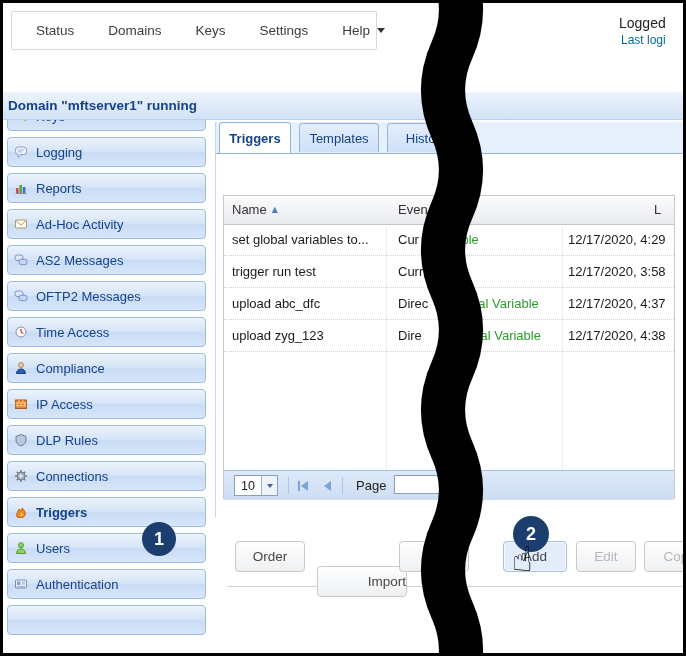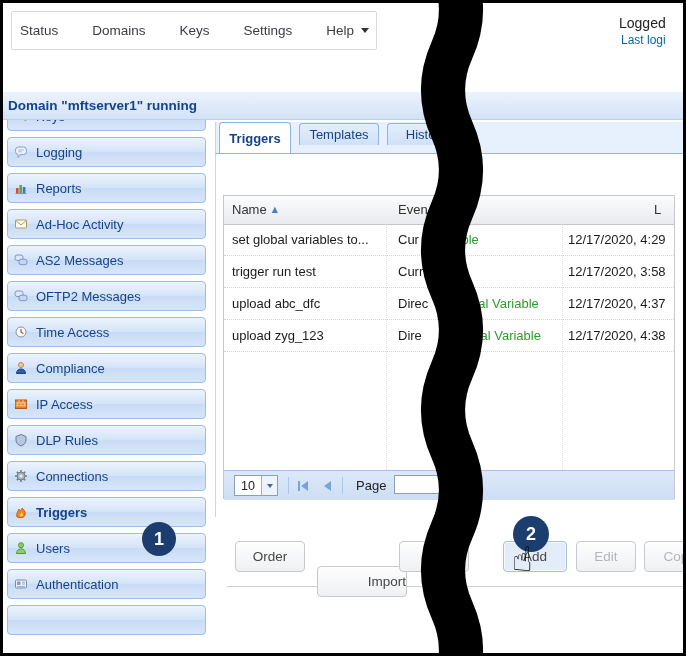--- a/index.html
+++ b/index.html
@@ -2,21 +2,21 @@
 <html><head>
 <meta charset="utf-8">
 <style>
   html,body{margin:0;padding:0;background:#888;}
   .frame{position:relative;width:686px;height:656px;background:#fff;overflow:hidden;
          font-family:"Liberation Sans",sans-serif;color:#222;}
   .frame-border{position:absolute;inset:0;border:3px solid #000;pointer-events:none;z-index:50;}
 
   
   .topnav{position:absolute;left:11px;top:11px;width:366px;height:39px;border:1px solid #d9d9d9;
-          border-radius:2px;background:#fff;display:flex;align-items:center;padding:0 8px;
+          border-radius:2px;background:#fff;display:flex;align-items:center;padding:0 24px;
           box-sizing:border-box;gap:34px;z-index:2;}
   .topnav .nav-item{font-size:13.5px;color:#3c3c44;cursor:pointer;white-space:nowrap;display:flex;align-items:center;gap:7px;}
   .caret-down{width:0;height:0;border-left:4px solid transparent;border-right:4px solid transparent;
               border-top:5px solid #333;display:inline-block;}
   .account{position:absolute;left:619px;top:15px;z-index:2;white-space:nowrap;text-align:right;}
   .account .logged{font-size:14px;color:#222;}
   .account .lastlogin{font-size:12px;color:#0369a1;margin-top:2px;}
 
   
   .domainbar{position:absolute;left:0;top:92px;right:0;height:27px;
@@ -31,21 +31,21 @@
              display:flex;align-items:center;padding-left:6px;cursor:pointer;}
   .side-item .icon{width:16px;height:14px;margin-right:6px;flex:0 0 auto;display:inline-block;}
   .side-label{font-size:13px;color:#15428b;white-space:nowrap;}
   .side-item.active .side-label{font-weight:bold;}
 
   
   .panel-body{position:absolute;left:215px;top:152px;right:0;height:365px;background:#fff;
               border-left:1px solid #c3d6f0;z-index:1;}
   .tabstrip{position:absolute;left:215px;top:122px;right:0;height:31px;background:#e7f1fd;
             border-left:1px solid #c3d6f0;border-bottom:1px solid #8fb4e4;z-index:2;}
-  .tab{position:absolute;top:1px;height:22px;border:1px solid #8fb4e4;border-bottom:none;
+  .tab{position:absolute;top:1px;height:29px;border:1px solid #8fb4e4;border-bottom:none;
        border-radius:4px 4px 0 0;background:linear-gradient(#e4eefc,#cfe0f6);
        display:flex;align-items:center;justify-content:center;font-size:13px;color:#15428b;
        cursor:pointer;box-sizing:border-box;}
   .tab.active{background:#fff;font-weight:bold;height:31px;top:0;}
   .tab-triggers{left:3px;width:72px;}
   .tab-templates{left:83px;width:80px;}
   .tab-history{left:171px;width:78px;}
 
   
   .grid{position:absolute;left:223px;top:195px;width:452px;height:304px;background:#fff;

